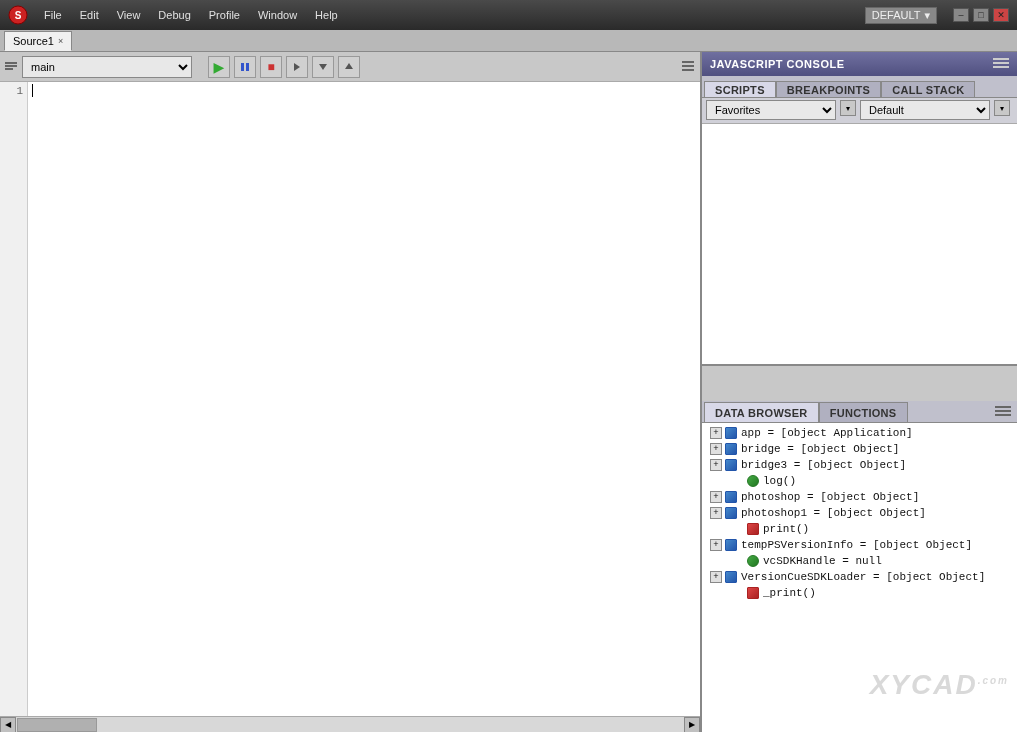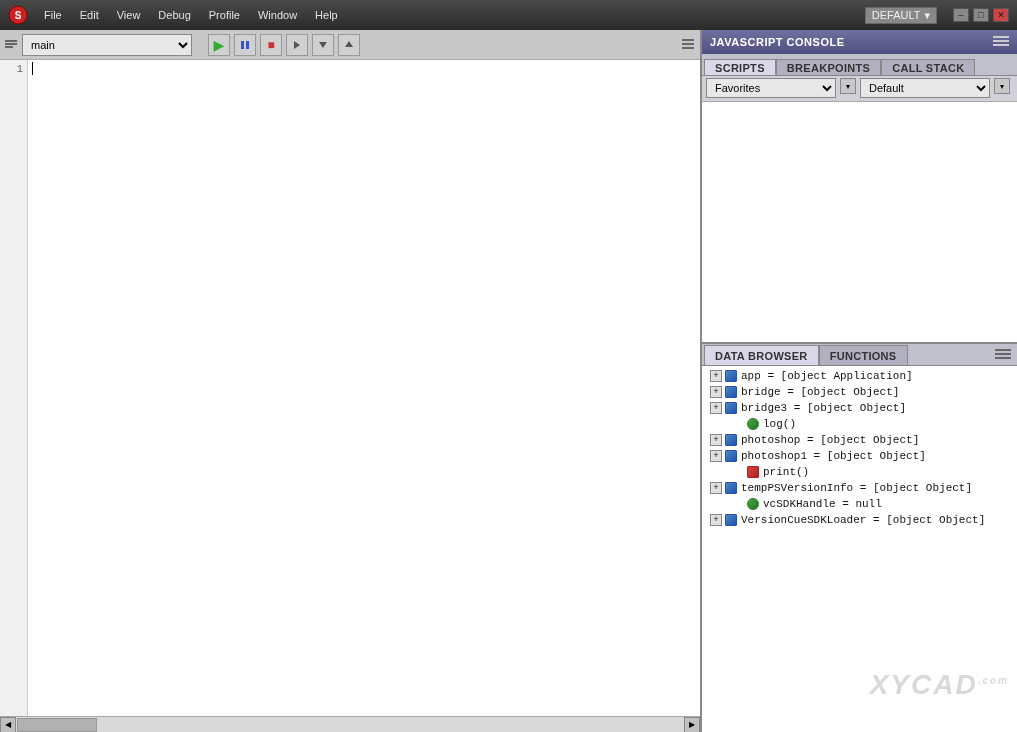--- a/index.html
+++ b/index.html
@@ -213,20 +213,21 @@
       background: #b0b0b0;
       border: 1px solid #999;
     }
 
     
     .right-panel {
       flex: 1;
       display: flex;
       flex-direction: column;
       background: #c8c8c8;
+      gap: 35px;
     }
 
     
     .js-console {
       background: #b8b8c8;
       border-bottom: 2px solid #888;
     }
     .panel-header {
       height: 24px;
       background: linear-gradient(to bottom, #7070a0, #505080);
@@ -485,20 +486,26 @@
     </div>
     <div style="width:8px"></div>
     <div class="title-btn minimize">–</div>
     <div class="title-btn maximize">□</div>
     <div class="title-btn close">✕</div>
   </div>
 </div>
 
 <div class="workspace">
 
+  <div class="tab-bar">
+    <div class="tab active">
+      <span>Source1</span>
+      <span class="tab-close">×</span>
+    </div>
+  </div>
 
   <div class="main-area">
 
     <div class="editor-panel">
 
       <div class="toolbar">
         <span style="color:#555;">
           <svg width="14" height="14" viewBox="0 0 14 14">
             <rect x="1" y="3" width="12" height="2" fill="#666"></rect>
             <rect x="1" y="6" width="12" height="2" fill="#666"></rect>
@@ -681,20 +688,28 @@
               </div>
               <span>vcSDKHandle = null</span>
             </div>
             <div class="tree-item">
               <div class="tree-expand">+</div>
               <div class="tree-icon">
                 <div class="icon-cube"></div>
               </div>
               <span>VersionCueSDKLoader = [object Object]</span>
             </div>
+            <div class="tree-item">
+              <div style="width: 24px; flex-shrink: 0;"></div>
+              <div style="width: 12px; flex-shrink: 0;"></div>
+              <div class="tree-icon">
+                <div class="icon-red"></div>
+              </div>
+              <span>_print()</span>
+            </div>
           </div>
 
         <div style="position:relative; height:0;">
           <div class="watermark">
             <span class="watermark-text">XYCAD<span class="watermark-dot">.com</span></span>
           </div>
         </div>
 
       </div>
 

